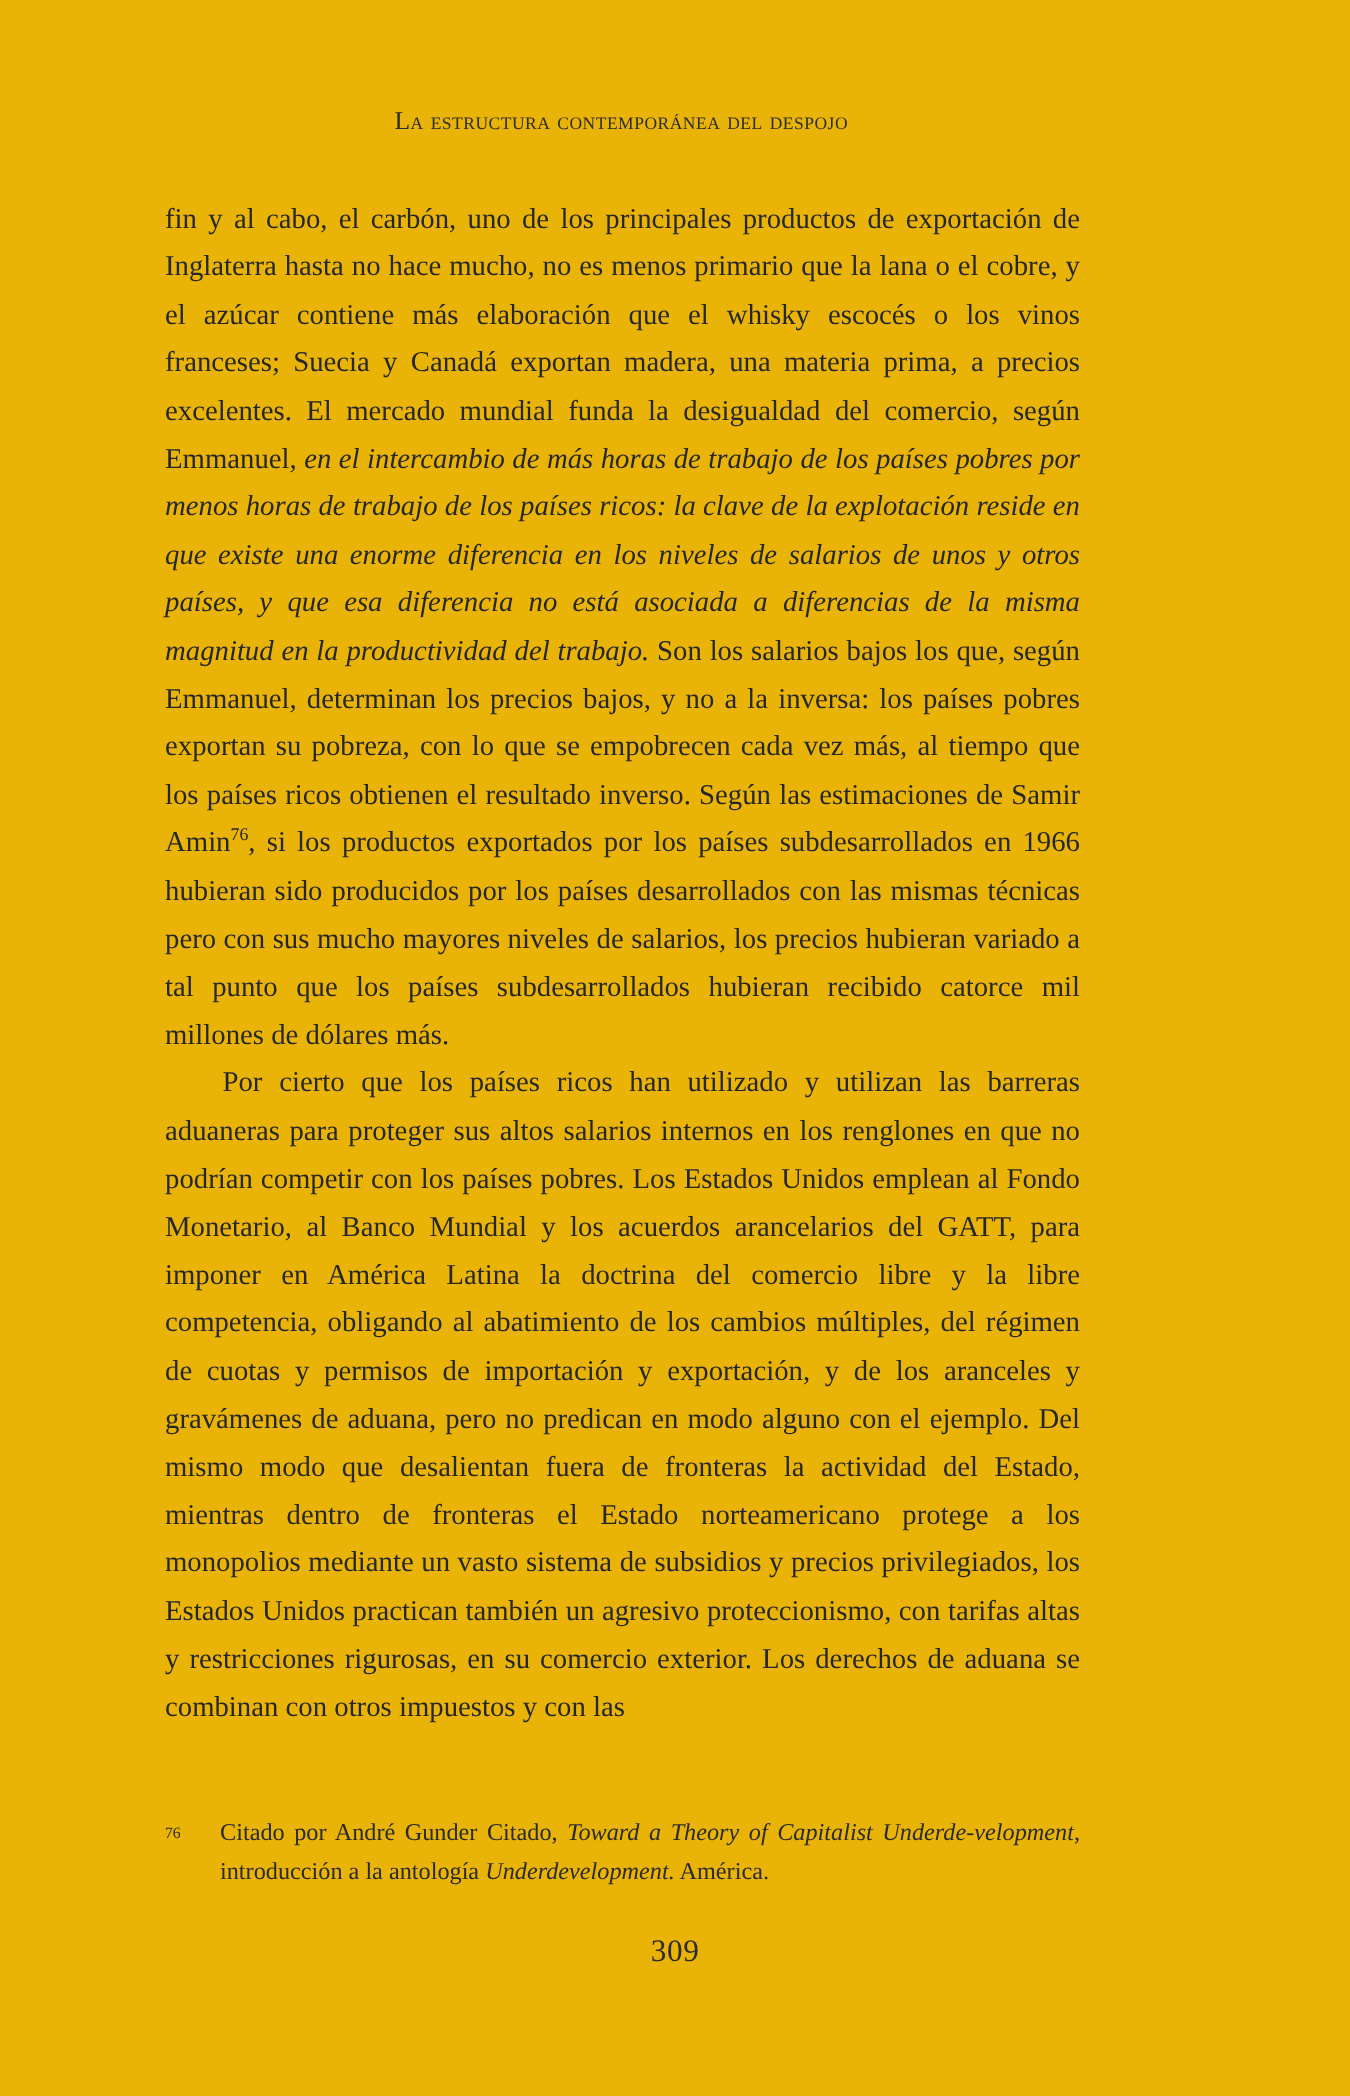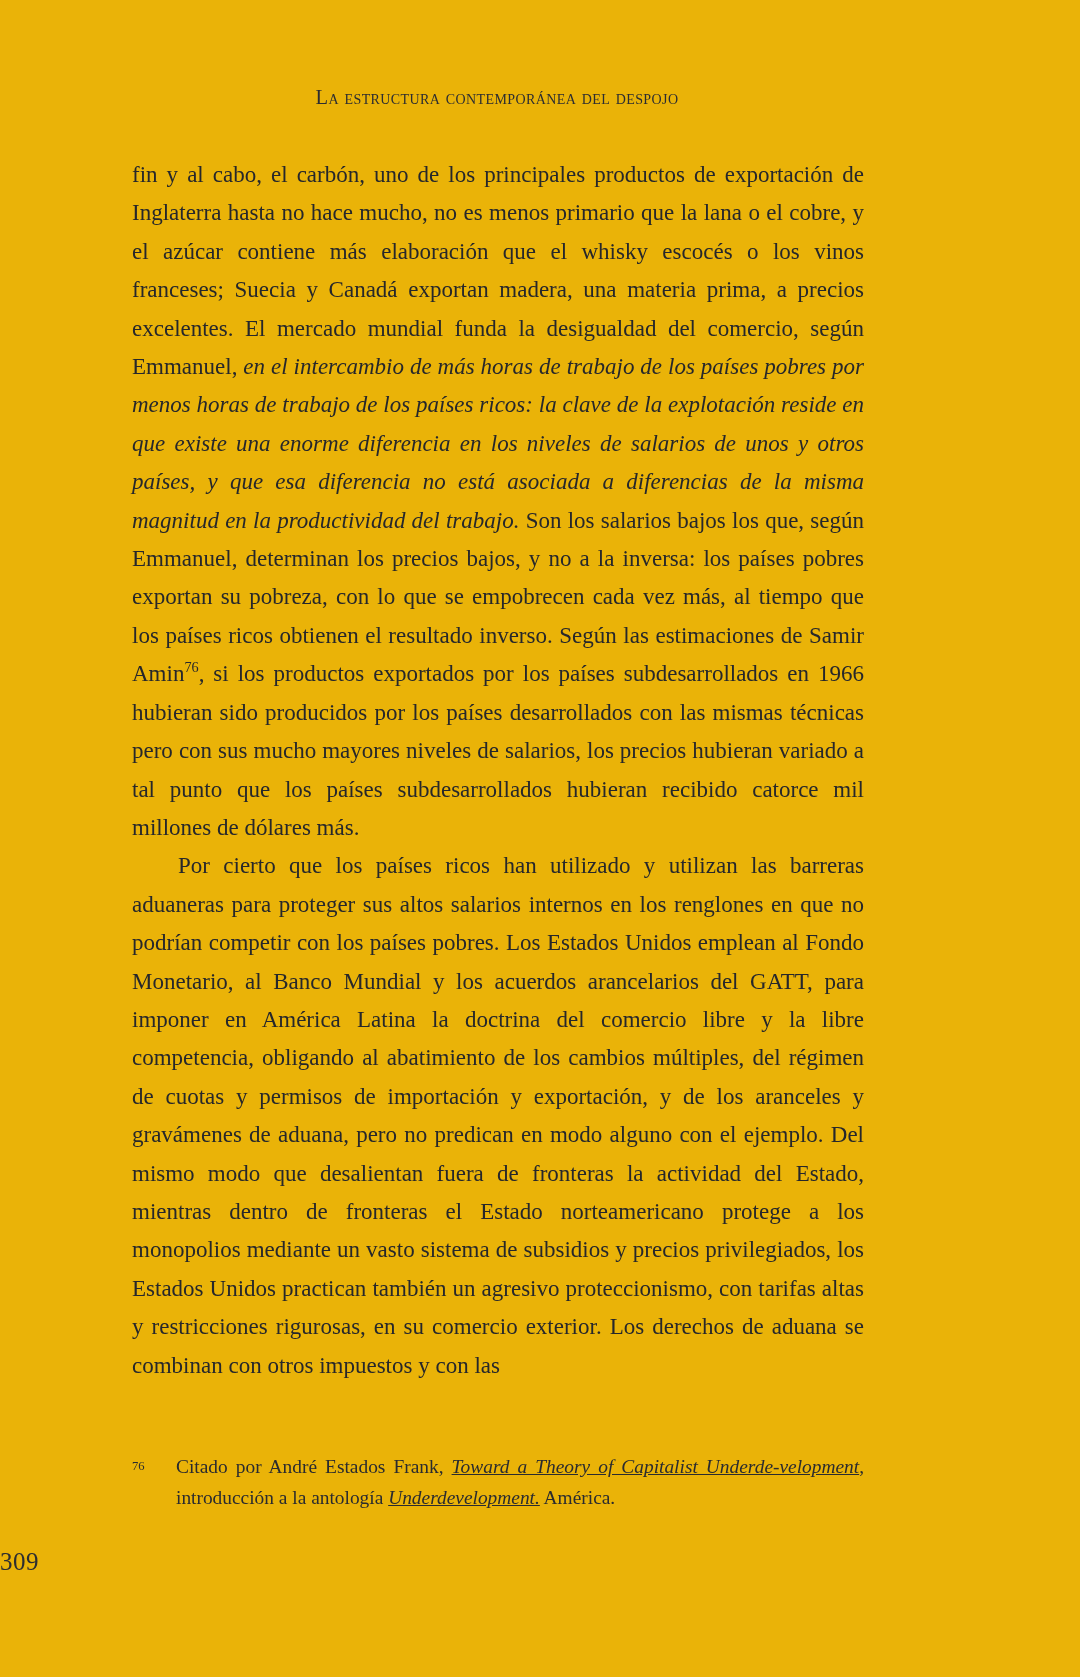--- a/index.html
+++ b/index.html
@@ -91,29 +91,29 @@
     color: #2a2b2f;
   }
   .footnote .fn-text {
     flex: 1 1 auto;
     text-align: justify;
     hyphens: manual;
     -webkit-hyphens: manual;
   }
   .footnote .fn-text i {
     font-style: italic;
-    text-decoration: underline;
   }
 
   
   .folio {
     position: absolute;
     top: 1548px;
     left: 0;
     width: 1080px;
+    text-align: center;
     font-size: 25px;
     color: #2c2d31;
     letter-spacing: 0.5px;
   }
 </style>
 </head>
 <body>
 
 <div class="page">
 
@@ -123,19 +123,19 @@
 
     <p class="body"><span>fin y al cabo, el carbón, uno de los principales productos de exportación de Inglaterra hasta no hace mucho, no es menos primario que la lana o el cobre, y el azúcar contiene más elaboración que el whisky escocés o los vinos franceses; Suecia y Canadá exportan madera, una materia prima, a precios excelentes. El mercado mundial funda la desigualdad del comercio, según Emmanuel, </span><span class="quote-it">en el intercambio de más horas de trabajo de los países pobres por menos horas de trabajo de los países ricos: la clave de la explotación reside en que existe una enorme diferencia en los niveles de salarios de unos y otros países, y que esa diferencia no está asociada a diferencias de la misma magnitud en la productividad del trabajo.</span><span> Son los salarios bajos los que, según Emmanuel, determinan los precios bajos, y no a la inversa: los países pobres exportan su pobreza, con lo que se empobrecen cada vez más, al tiempo que los países ricos obtienen el resultado inverso. Según las estimaciones de Samir Amin</span><sup class="fnref">76</sup><span>, si los productos exportados por los países subdesarrollados en 1966 hubieran sido producidos por los países desarrollados con las mismas técnicas pero con sus mucho mayores niveles de salarios, los precios hubieran variado a tal punto que los países subdesarrollados hubieran recibido catorce mil millones de dólares más.</span></p>
 
     <p class="body indent">Por cierto que los países ricos han utilizado y utilizan las barreras aduaneras para proteger sus altos salarios internos en los renglones en que no podrían competir con los países pobres. Los Estados Unidos emplean al Fondo Monetario, al Banco Mundial y los acuerdos arancelarios del GATT, para imponer en América Latina la doctrina del comercio libre y la libre competencia, obligando al abatimiento de los cambios múltiples, del régimen de cuotas y permisos de importación y exportación, y de los aranceles y gravámenes de aduana, pero no predican en modo alguno con el ejemplo. Del mismo modo que desalientan fuera de fronteras la actividad del Estado, mientras dentro de fronteras el Estado norteamericano protege a los monopolios mediante un vasto sistema de subsidios y precios privilegiados, los Estados Unidos practican también un agresivo proteccionismo, con tarifas altas y restricciones rigurosas, en su comercio exterior. Los derechos de aduana se combinan con otros impuestos y con las</p>
 
   </div>
 
   <div class="footnote">
     <div class="fn-row">
       <div class="fn-marker">76</div>
-      <div class="fn-text"><span>Citado por André Estados Frank, </span><i>Toward a Theory of Capitalist Underde-velopment</i><span>, introducción a la antología </span><i>Underdevelopment.</i><span> América.</span></div>
+      <div class="fn-text"><span>Citado por André Gunder Citado, </span><i>Toward a Theory of Capitalist Underde-velopment</i><span>, introducción a la antología </span><i>Underdevelopment.</i><span> América.</span></div>
     </div>
   </div>
 
   <div class="folio">309</div>
 
 </div>
 
 </body></html>

